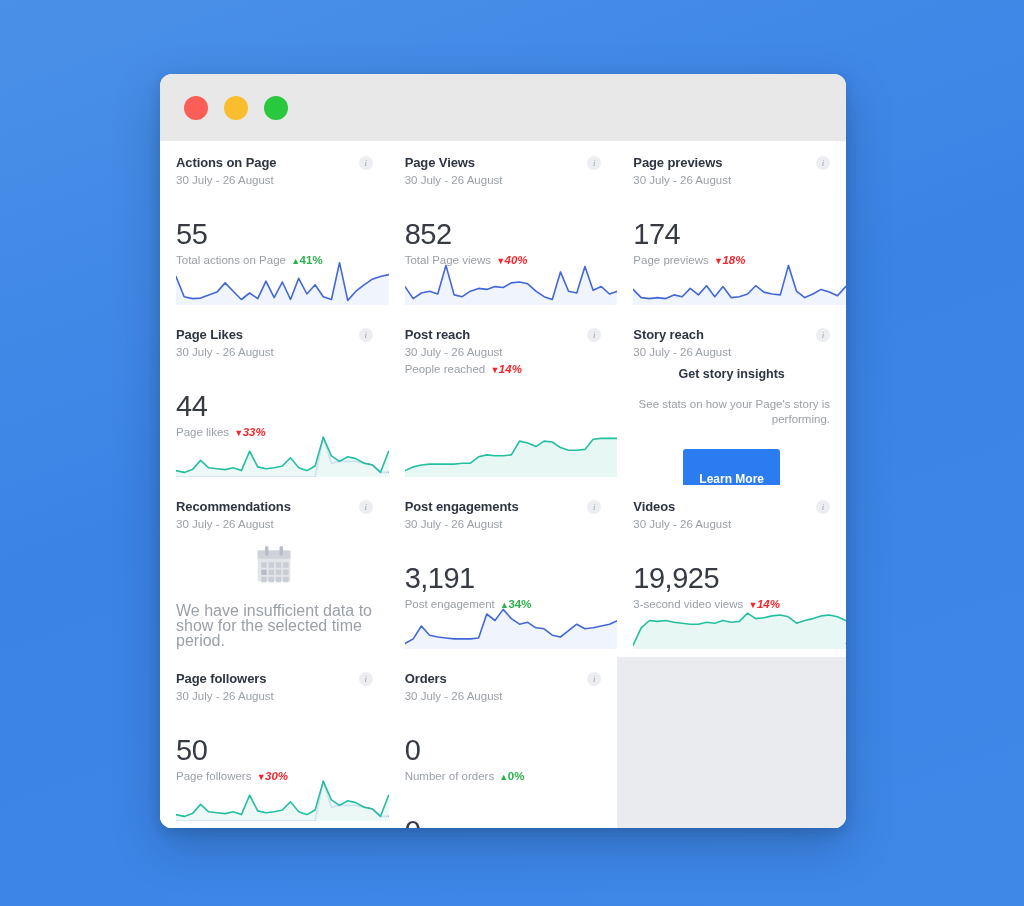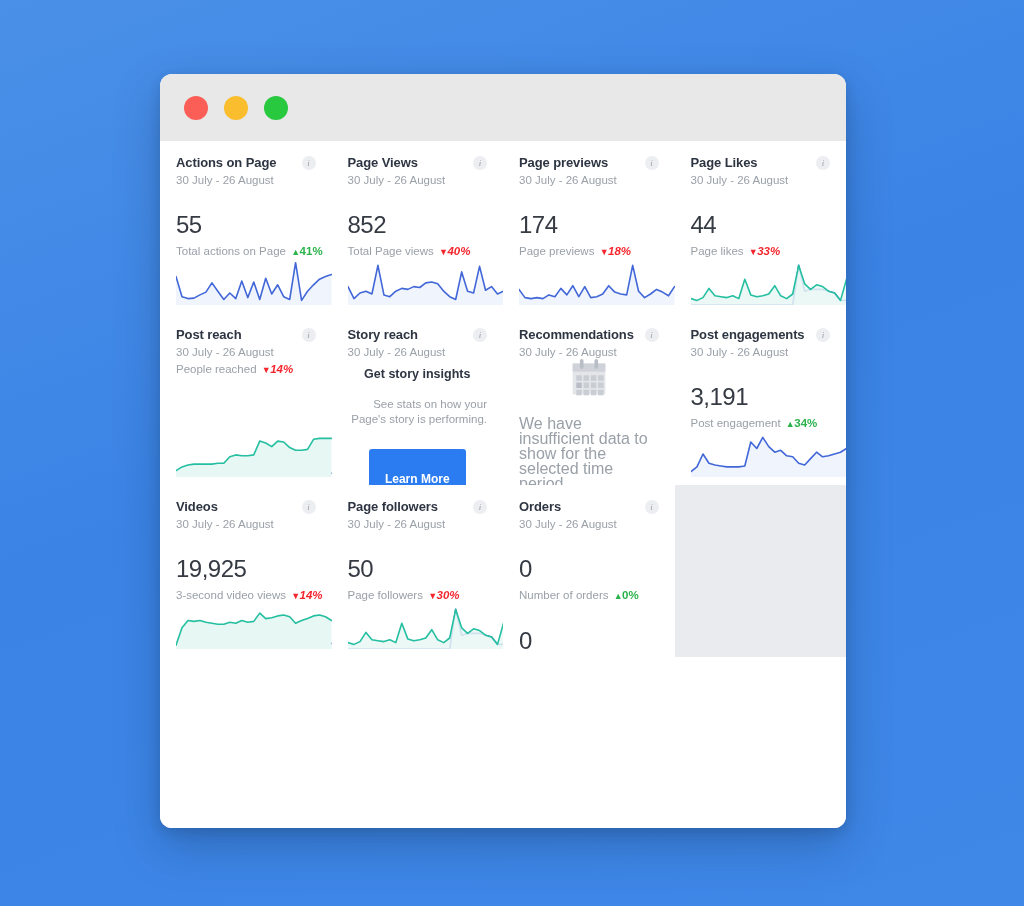--- a/index.html
+++ b/index.html
@@ -49,21 +49,21 @@
     margin-right: 16px;
   }
   .light.red    { background: #fa5e57; }
   .light.yellow { background: #f9bd2e; }
   .light.green  { background: #28c83f; }
 
   
   #grid {
     flex: 1 1 auto;
     display: grid;
-    grid-template-columns: 1fr 1fr 1fr 1fr;
+    grid-template-columns: 1fr 1fr 1fr;
     grid-auto-rows: 172px;
     background: #ffffff;
     overflow: hidden;
   }
   .card {
     position: relative;
     padding: 14px 16px 0 16px;
     box-sizing: border-box;
     overflow: hidden;
     background: #ffffff;
@@ -98,24 +98,24 @@
     font-size: 9px;
     font-style: italic;
     font-family: "Liberation Serif", serif;
     display: flex;
     align-items: center;
     justify-content: center;
     flex: 0 0 14px;
     margin-top: 1px;
   }
   .metric {
-    font-size: 24px;
+    font-size: 29px;
     color: #353a43;
     line-height: 34px;
-    margin-top: 20px;
+    margin-top: 29px;
     font-weight: 400;
     letter-spacing: -0.5px;
   }
   .caption {
     font-size: 11.5px;
     color: #9aa0a8;
     margin-top: 2px;
     line-height: 15px;
     white-space: nowrap;
   }

